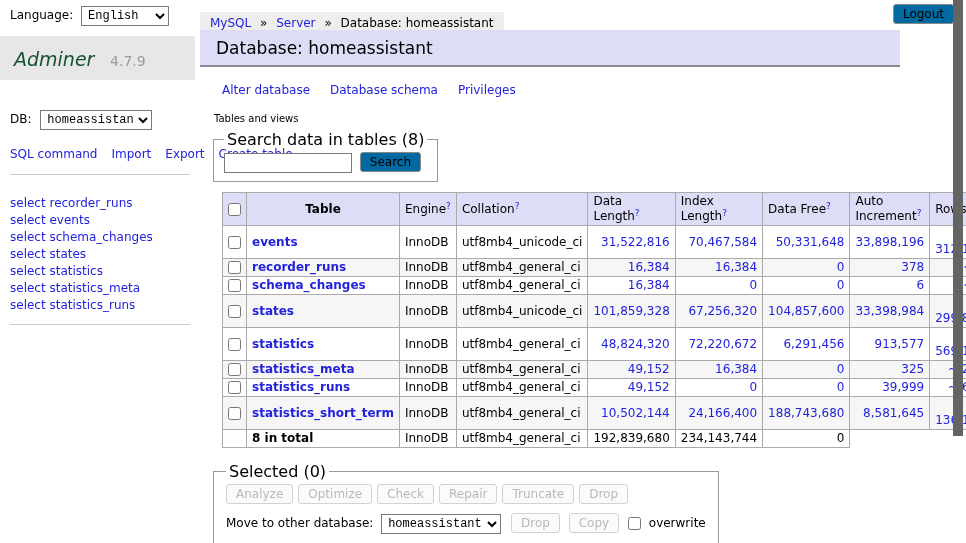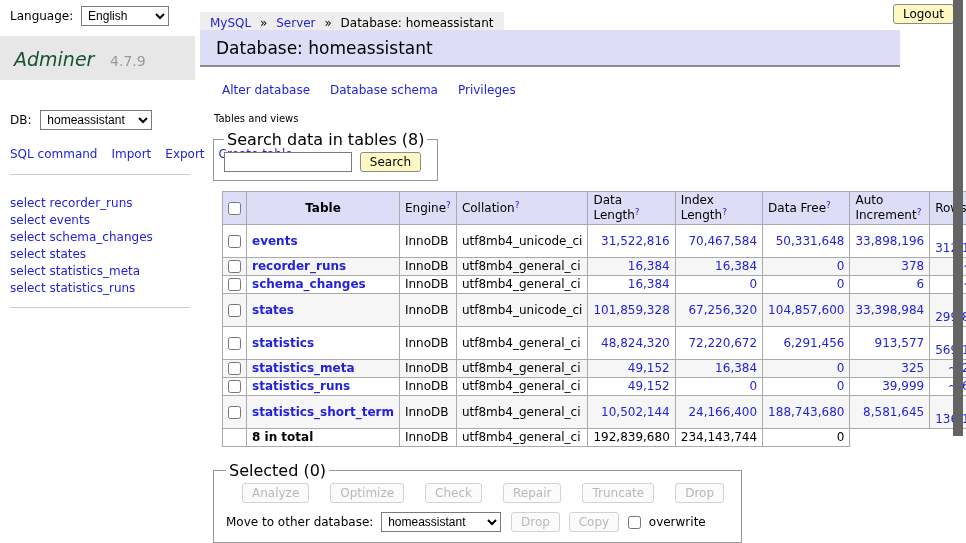--- a/index.html
+++ b/index.html
@@ -19,26 +19,26 @@
   .app-version { font-size: 14px; color: #9a9a9a; margin-left: 8px; }
   .menu { padding: 30px 0 0 10px; }
   .db-row select { width: 112px; margin-left: 5px; }
   .menu-actions { margin-top: 15px; padding-bottom: 10px; border-bottom: 1px solid #ccc; width: 180px; line-height: 1.55; }
   .menu-actions a { margin-right: 14px; white-space: nowrap; }
   .table-links { padding: 8px 0 10px; border-bottom: 1px solid #ccc; width: 180px; line-height: 1.42; }
   .table-links a { display: block; }
 
   
   select, input[type=text] {
-    font-family: Liberation Sans, sans-serif; font-size: 12px; border: 1px solid #7a7a7a;
+    font-family: Liberation Mono, monospace; font-size: 12px; border: 1px solid #7a7a7a;
     background: #fff; height: 20px; padding: 0 2px;
   }
   button {
     font-family: inherit; font-size: 12px; color: #000;
-    background: #fef9c3; border: 1px solid #8a8a8a; border-radius: 3px;
+    background: #0369a1; border: 1px solid #8a8a8a; border-radius: 3px;
     padding: 2px 9px; cursor: pointer;
   }
   button.btn-disabled { color: #b8b8b8; border-color: #d2d2d2; background: #fbfbfb; cursor: default; }
   input[type=checkbox] { width: 13px; height: 13px; margin: 0; vertical-align: middle; }
 
   .logout-btn { position: absolute; top: 4px; right: 12px; }
 
   
   .breadcrumb {
     position: absolute; left: 200px; top: 0; height: 22px; line-height: 22px;
@@ -68,21 +68,21 @@
   thead th.check-col { background: #ddddf7; }
   tbody tr.stripe td { background: #f6f6f6; }
   td.num { text-align: right; }
   td.name a { font-weight: bold; }
   td.check-col, th.check-col { text-align: center; width: 26px; }
   sup.help { font-size: 9px; vertical-align: top; line-height: 1; }
   tr.total-row td { background: #fff; }
   tr.total-row td.name { font-weight: bold; }
 
   .selected-fieldset { margin-top: 14px; padding: 3px 12px 10px; }
-  .selected-fieldset .btn-row button { margin-right: 5px; margin-left: 16px; }
+  .selected-fieldset .btn-row button { margin-right: 5px; }
   .selected-fieldset .move-row { margin-top: 9px; white-space: nowrap; }
   .selected-fieldset .move-row select { width: 120px; margin: 0 6px 0 4px; }
   .selected-fieldset .move-row button { margin-right: 5px; }
   .overwrite-label { margin-left: 4px; }
 
   .scrollbar-track { position: absolute; left: 953px; top: 0; width: 10px; height: 543px; background: #fff; }
   .scrollbar-thumb { position: absolute; left: 0; top: 0; width: 10px; height: 436px; background: #646464; }
 </style>
 </head>
 <body>
@@ -100,20 +100,21 @@
     <div class="db-row">
       <span>DB:</span>
       <select id="db-select"><option>homeassistant</option></select>
     </div>
     <p class="menu-actions" id="sidebar-actions"><a>SQL command</a><a>Import</a><a>Export</a><a>Create table</a></p>
     <p class="table-links" id="sidebar-tables">
         <a>select recorder_runs</a>
         <a>select events</a>
         <a>select schema_changes</a>
         <a>select states</a>
+        <a>select statistics</a>
         <a>select statistics_meta</a>
         <a>select statistics_runs</a>
       </p>
   </div>
 </div>
 
 <p class="breadcrumb">
   <a>MySQL</a>
   <span class="sep">»</span>
   <a>Server</a>

